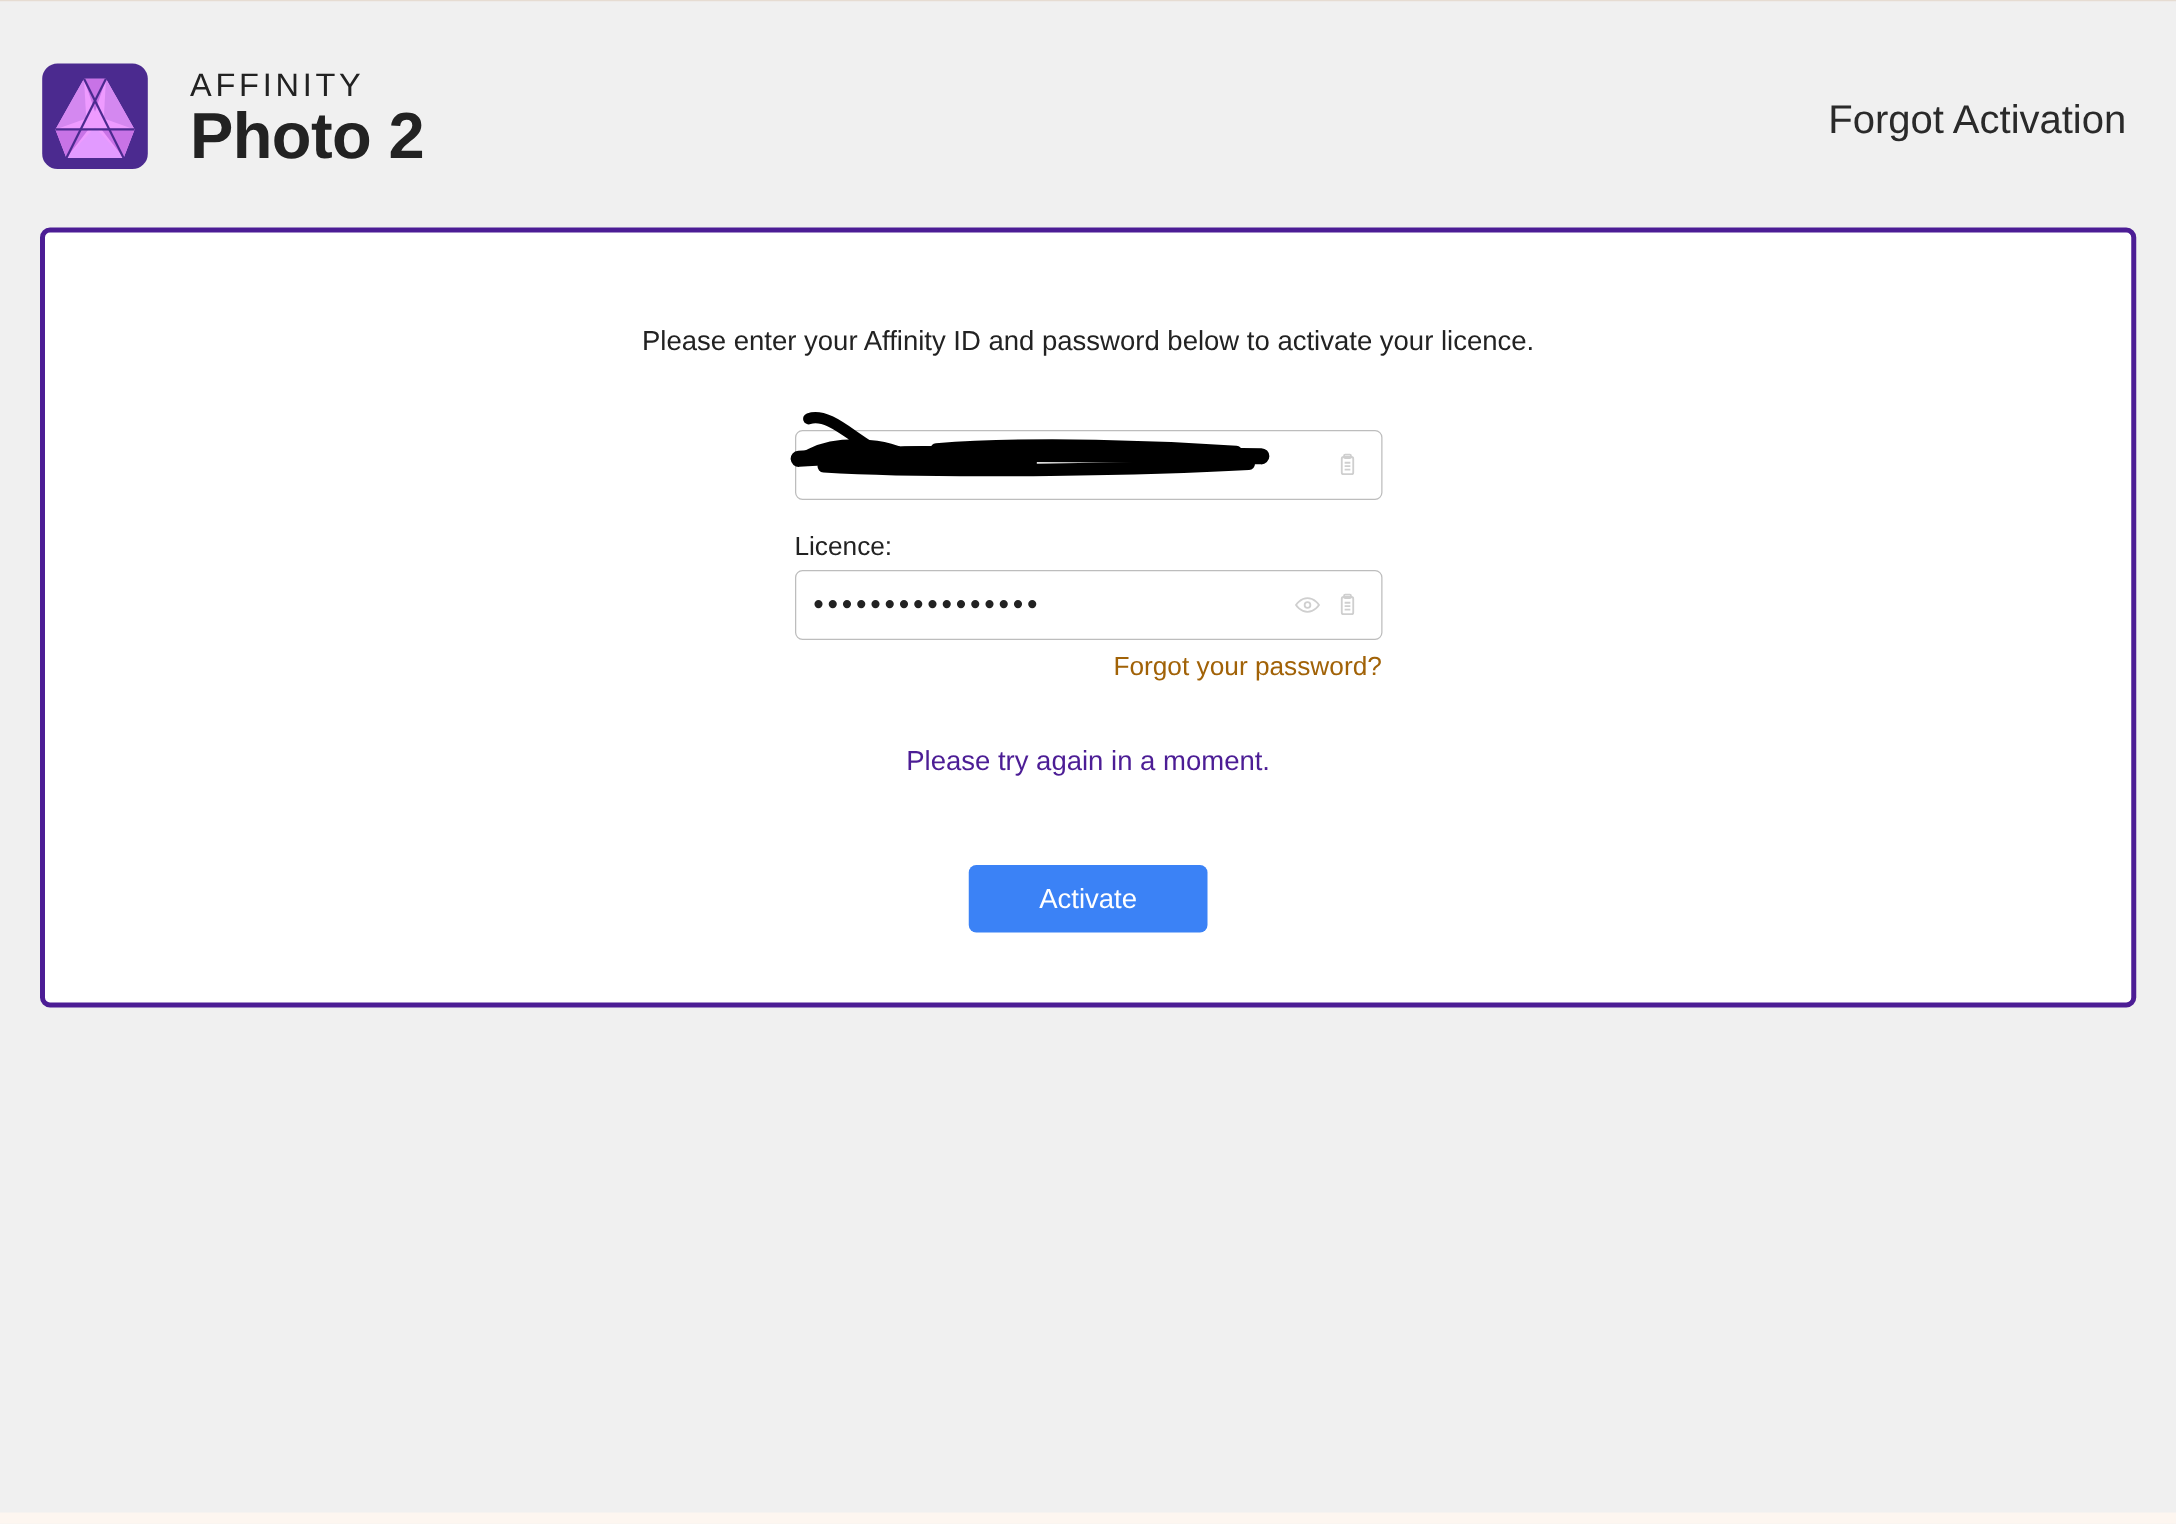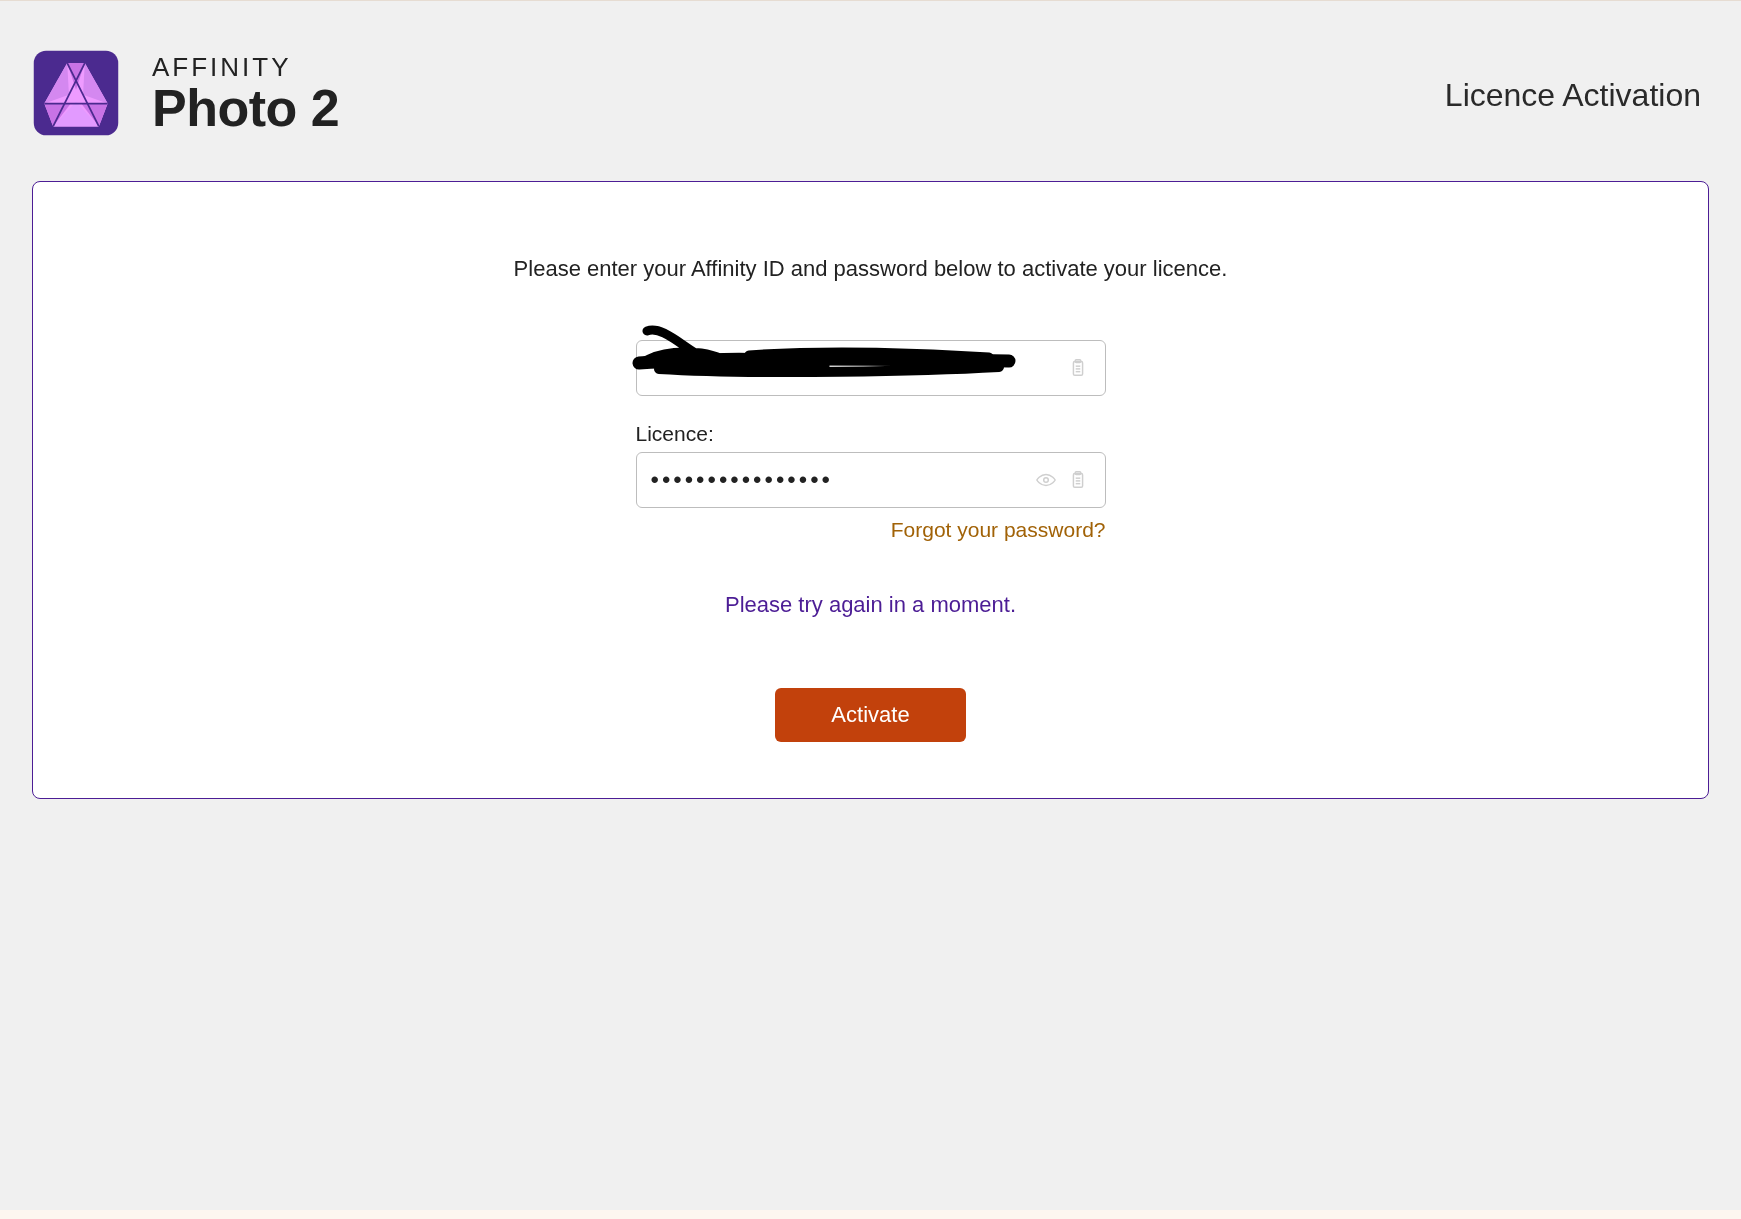--- a/index.html
+++ b/index.html
@@ -40,21 +40,21 @@
     letter-spacing: -0.5px;
   }
   .heading {
     font-size: 32px;
     font-weight: 400;
     color: #2a2a2a;
   }
   .panel {
     margin: 0 32px 40px 32px;
     background: #ffffff;
-    border: 1px solid #4c1d95;
+    border: 4px solid #4c1d95;
     border-radius: 8px;
     padding: 72px 40px 56px 40px;
     display: flex;
     flex-direction: column;
     align-items: center;
   }
   .instructions {
     text-align: center;
     font-size: 22px;
     line-height: 1.35;
@@ -121,21 +121,21 @@
     cursor: pointer;
   }
   .error {
     margin-top: 50px;
     font-size: 22px;
     color: #4c1d95;
     text-align: center;
   }
   .activate-btn {
     margin-top: 70px;
-    background: #c2410c;
+    background: #3b82f6;
     color: #fff;
     border: none;
     border-radius: 6px;
     font-size: 22px;
     font-weight: 500;
     padding: 14px 56px;
     cursor: pointer;
   }
 </style>
 </head>
@@ -160,21 +160,21 @@
             <line x1="10" y1="-36" x2="-26" y2="36" stroke="#4b2a8f" stroke-width="2"></line>
             <line x1="-36" y1="10" x2="36" y2="10" stroke="#4b2a8f" stroke-width="2"></line>
           </g>
         </svg>
       </span>
       <div class="brand-text">
         <span class="brand-affinity">AFFINITY</span>
         <span class="brand-photo">Photo 2</span>
       </div>
     </div>
-    <div class="heading">Licence Activation</div>
+    <div class="heading">Forgot Activation</div>
   </div>
 
   <div class="panel">
 
     <div class="instructions">
       <div>Please enter your Affinity ID and password below to activate your licence.</div>
     </div>
 
     <div class="form">
 

